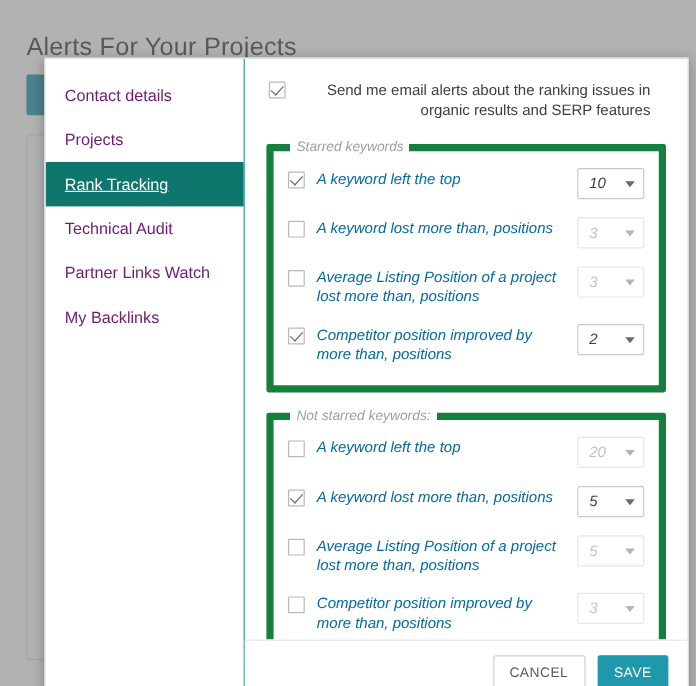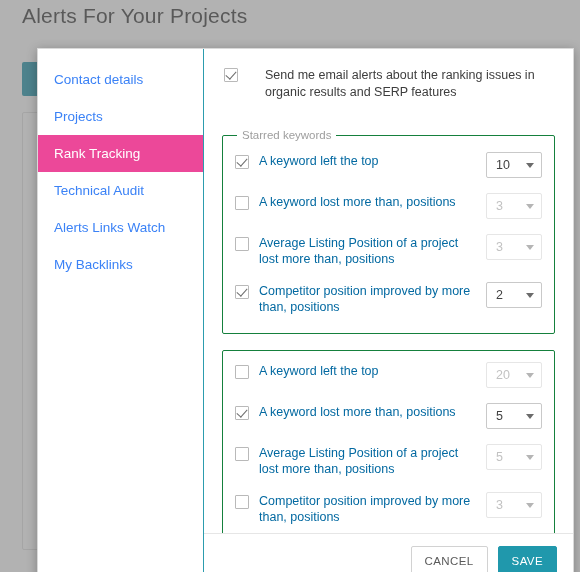--- a/index.html
+++ b/index.html
@@ -11,21 +11,21 @@
     background: #ffffff;
   }
 
   
   #page {
     position: absolute; inset: 0;
     background: #ffffff;
   }
   #page-title {
     position: absolute;
-    left: 22px; top: 4px;
+    left: 22px; top: 28px;
     font-size: 21px;
     color: #3b3b3b;
     letter-spacing: .2px;
     white-space: nowrap;
   }
   #add-button {
     position: absolute;
     left: 22px; top: 62px;
     width: 46px; height: 34px;
     background: #1f94ab;
@@ -71,49 +71,51 @@
     border-right: 1px solid #2c9cae;
     padding-top: 12px;
   }
   #modal-heading {
     font-size: 18px;
     color: #3c3c3c;
     padding: 12px 0 14px 16px;
   }
   .nav-item {
     font-size: 13.5px;
-    color: #3b82f6;
+    color: #701a75;
     padding: 11px 0 11px 16px;
     cursor: pointer;
     white-space: nowrap;
   }
   .nav-item.active {
-    background: #ec4899;
+    background: #0f766e;
     color: #ffffff;
+    text-decoration: underline;
   }
 
   
   #modal-main {
     flex: 1;
     display: flex;
     flex-direction: column;
     min-width: 0;
   }
   #modal-body {
     flex: 1;
     padding: 16px 18px 0 18px;
     overflow: hidden;
   }
 
   
   #master-row {
     display: flex;
     align-items: flex-start;
-    gap: 27px;
+    gap: 4px;
     padding: 2px 0 12px 2px;
+    text-align: right;
   }
   #master-row .cb-label {
     font-size: 12.5px;
     color: #3d3d3d;
     line-height: 17px;
     max-width: 300px;
   }
 
   
   .cbox {
@@ -131,24 +133,25 @@
     position: absolute;
     left: 3px; top: 0px;
     width: 5px; height: 9px;
     border: solid #6c6c6c;
     border-width: 0 1.6px 1.6px 0;
     transform: rotate(42deg);
   }
 
   
   fieldset.group {
-    border: 1px solid #15803d;
-    border-radius: 2px;
-    margin: 16px 0 14px 0;
+    border: 6px solid #15803d;
+    border-radius: 2px;
+    margin: 4px 0 14px 0;
     padding: 4px 12px 10px 12px;
+    font-style: italic;
   }
   fieldset.group legend {
     font-size: 11.5px;
     color: #9e9e9e;
     padding: 0 5px;
     margin-left: 2px;
   }
   .opt-row {
     display: flex;
     align-items: flex-start;
@@ -239,21 +242,21 @@
 <div id="overlay"></div>
 
 <div id="modal">
 
   <div id="modal-nav">
     <div id="nav-list">
         <div class="nav-item"><span>Contact details</span></div>
         <div class="nav-item"><span>Projects</span></div>
         <div class="nav-item active"><span>Rank Tracking</span></div>
         <div class="nav-item"><span>Technical Audit</span></div>
-        <div class="nav-item"><span>Alerts Links Watch</span></div>
+        <div class="nav-item"><span>Partner Links Watch</span></div>
         <div class="nav-item"><span>My Backlinks</span></div>
       </div>
   </div>
 
   <div id="modal-main">
     <div id="modal-body">
 
       <div id="master-row">
         <div class="cbox checked"></div>
         <div class="cb-label">Send me email alerts about the ranking issues in organic results and SERP features</div>
@@ -289,20 +292,21 @@
             <div class="opt-row">
               <div class="cbox checked"></div>
               <div class="opt-label">Competitor position improved by more than, positions</div>
               <div class="sel">
                 <span>2</span>
                 <span class="caret"></span>
               </div>
             </div>
           </fieldset>
           <fieldset class="group">
+            <legend>Not starred keywords:</legend>
             <div class="opt-row">
               <div class="cbox"></div>
               <div class="opt-label">A keyword left the top</div>
               <div class="sel disabled">
                 <span>20</span>
                 <span class="caret"></span>
               </div>
             </div>
             <div class="opt-row">
               <div class="cbox checked"></div>

